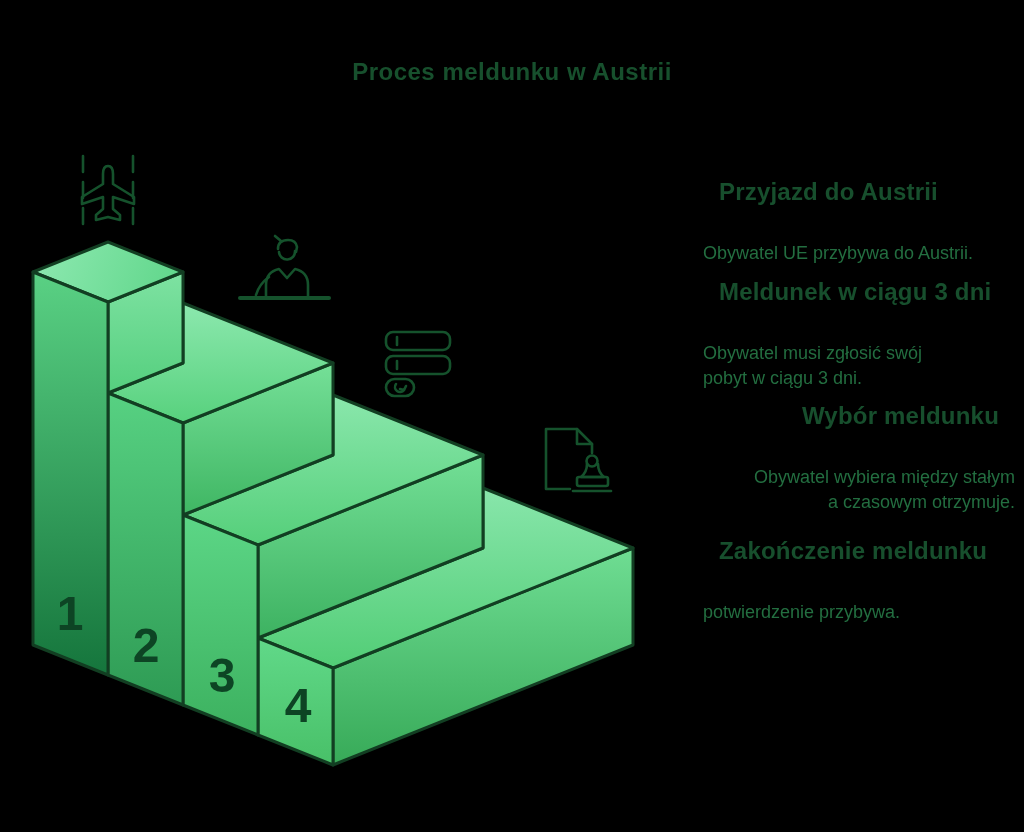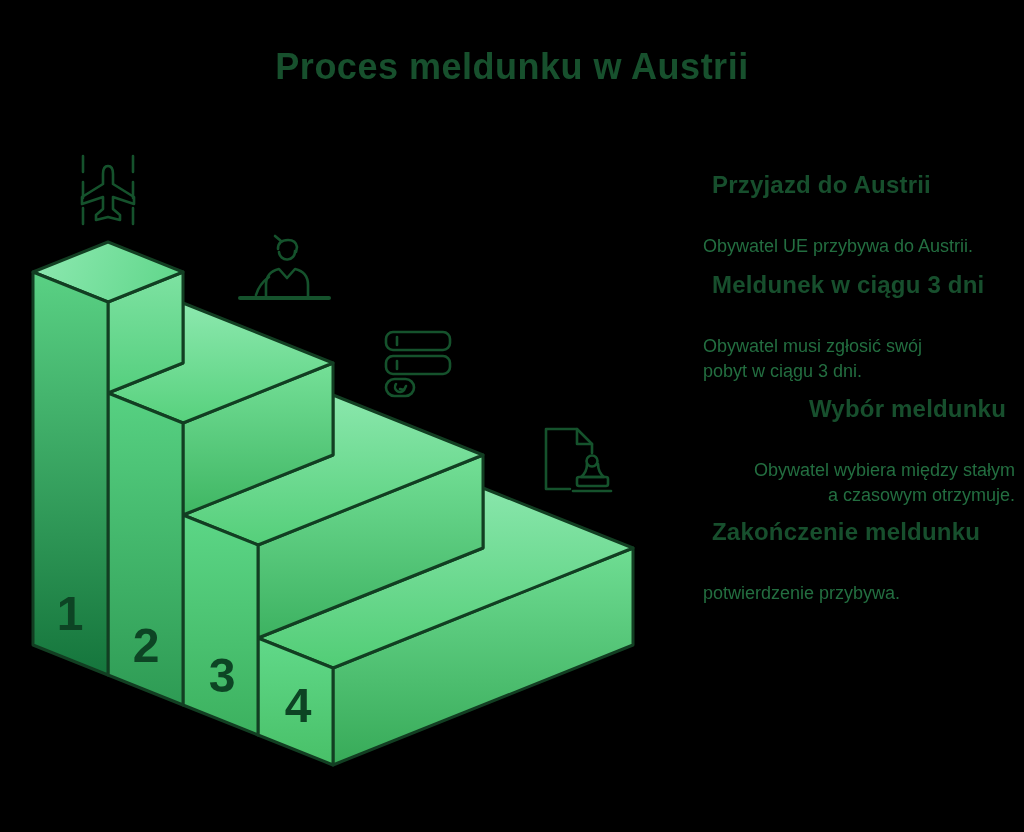--- a/index.html
+++ b/index.html
@@ -3,32 +3,32 @@
 <meta charset="utf-8">
 <style>
   html,body{margin:0;padding:0;}
   body{
     width:1024px;height:832px;position:relative;overflow:hidden;
     background:#000000;
     font-family:"Liberation Sans","DejaVu Sans",sans-serif;
   }
   .stage{position:absolute;left:0;top:0;width:1024px;height:832px;}
   .page-title{
-    position:absolute;left:0;top:46px;width:1024px;text-align:center;
-    font-size:36px;font-weight:700;letter-spacing:.5px;color:#17502d;
+    position:absolute;left:0;top:58px;width:1024px;text-align:center;
+    font-size:24px;font-weight:700;letter-spacing:.5px;color:#17502d;
   }
   .step-text{position:absolute;left:703px;width:312px;}
   .step-text h2{
-    margin:9px;font-size:24px;font-weight:700;color:#174f2d;line-height:30px;letter-spacing:.2px;
+    margin:16px;font-size:24px;font-weight:700;color:#174f2d;line-height:30px;letter-spacing:.2px;
   }
   .step-text .desc{
     margin-top:34px;font-size:18px;color:#236e40;line-height:25px;font-weight:500;
   }
   .desc span{display:block;}
-  #sec1{top:161px;} #sec2{top:261px;} #sec3{top:385px;text-align:right;} #sec4{top:508px;}
+  #sec1{top:161px;} #sec2{top:261px;} #sec3{top:385px;text-align:right;} #sec4{top:520px;}
   svg{position:absolute;left:0;top:0;}
   .face{stroke:#123e22;stroke-width:3;stroke-linejoin:round;}
   .icon{fill:none;stroke:#15522c;stroke-width:2.6;stroke-linecap:round;stroke-linejoin:round;}
   .icon-thick{fill:none;stroke:#15522c;stroke-width:4;stroke-linecap:round;}
   .stepnum{
     font-family:"Liberation Sans","DejaVu Sans",sans-serif;
     font-weight:700;font-size:48px;fill:#0d4424;text-anchor:middle;
   }
 </style>
 </head>

